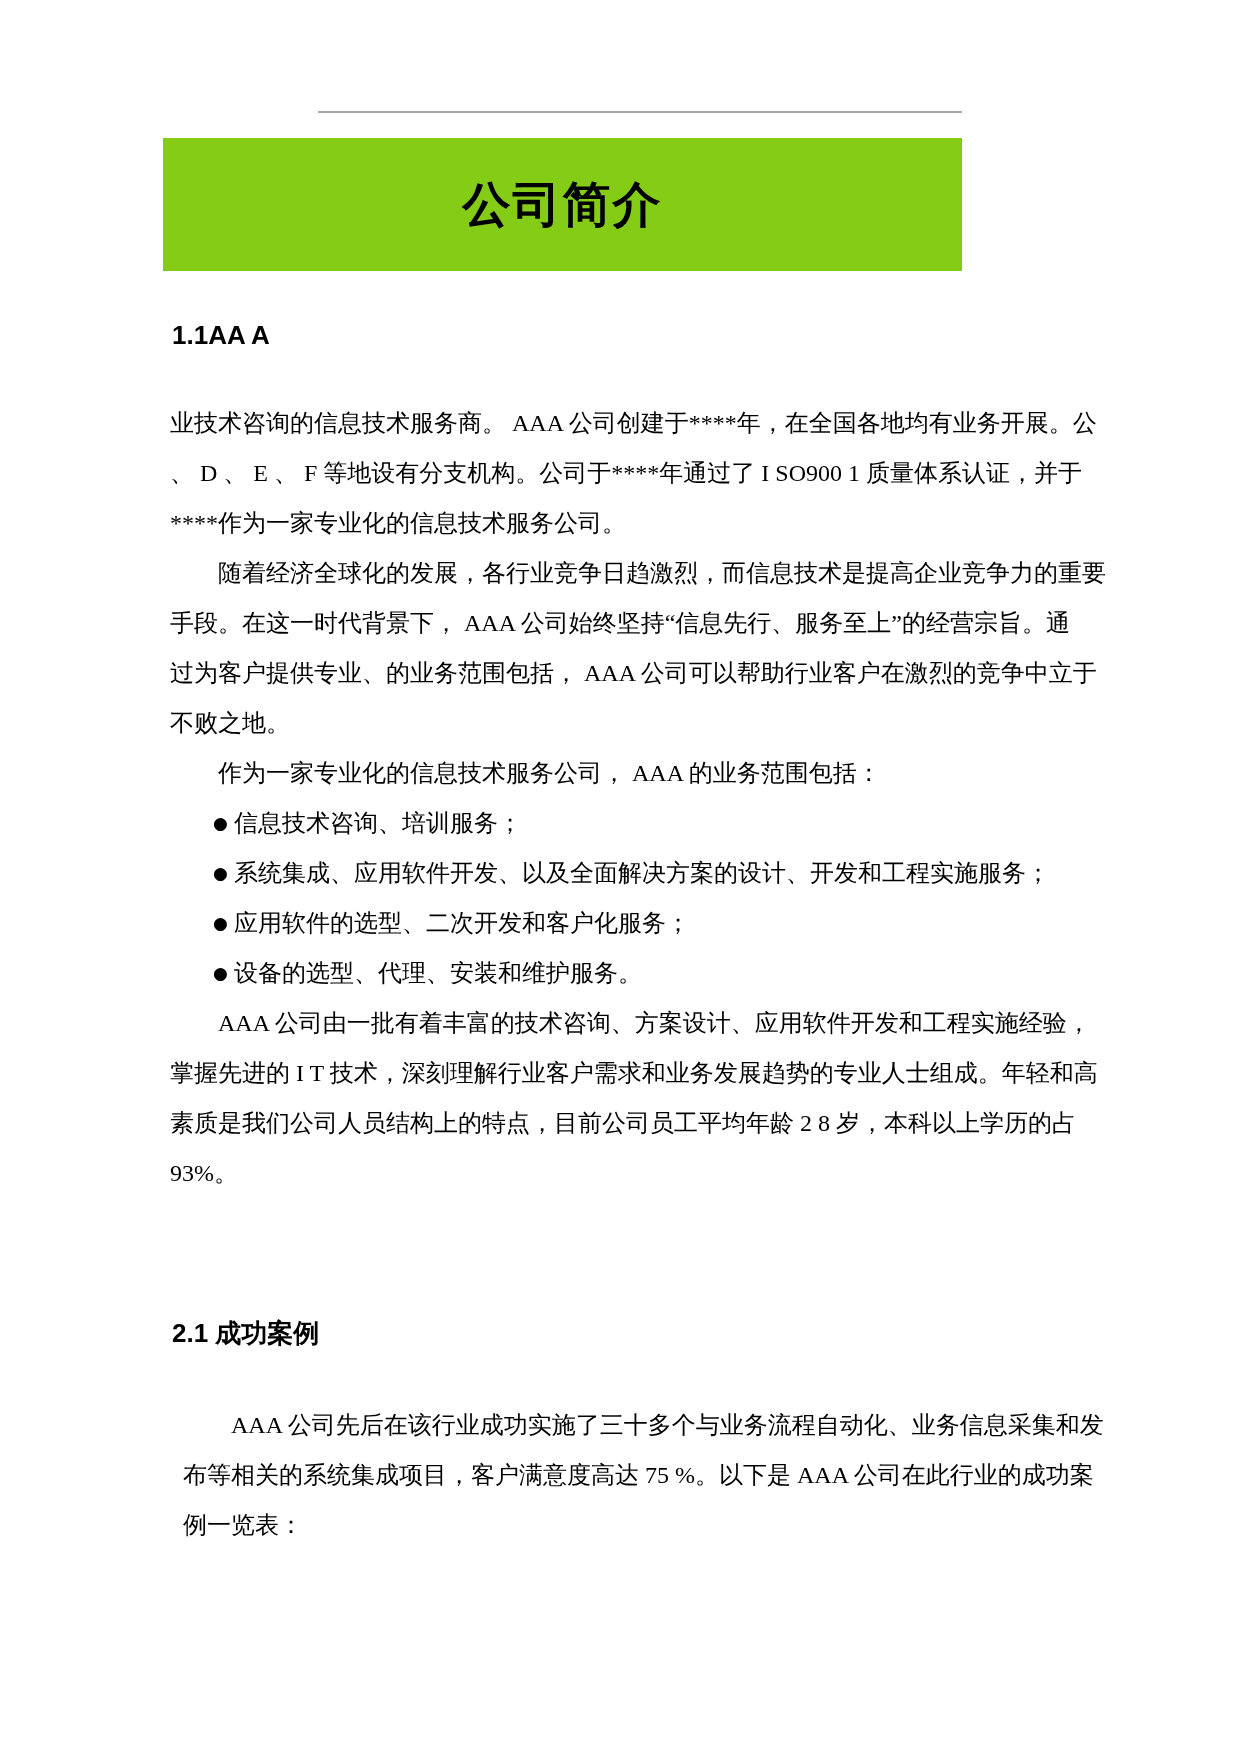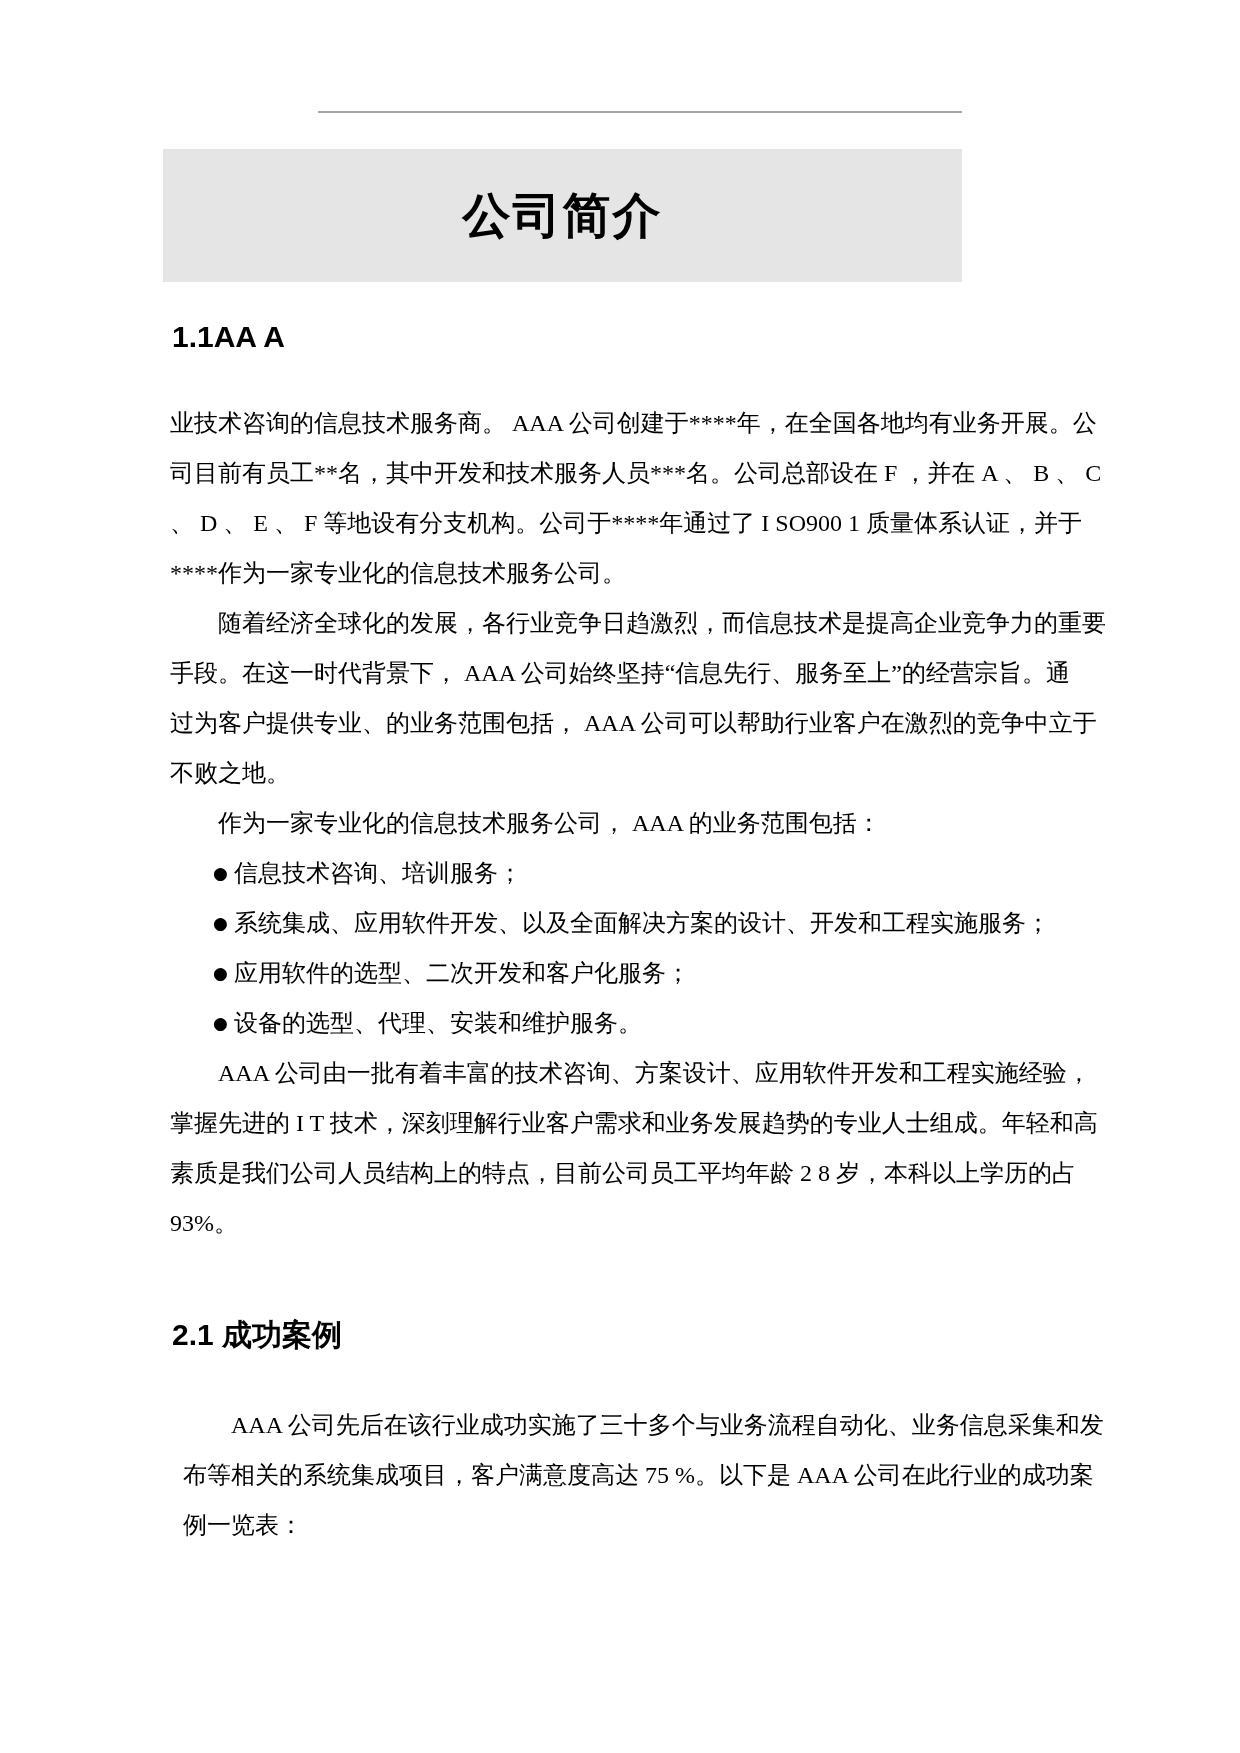--- a/index.html
+++ b/index.html
@@ -15,42 +15,42 @@
   .header-rule {
     position: absolute;
     top: 111px;
     left: 318px;
     width: 644px;
     height: 2px;
     background: #a6a6a6;
   }
   .title-banner {
     position: absolute;
-    top: 149px;
+    top: 138px;
     left: 163px;
     width: 799px;
     height: 133px;
-    background: #e5e5e5;
+    background: #84cc16;
     display: flex;
     align-items: center;
     justify-content: center;
   }
   .doc-title {
     font-family: "Liberation Sans", "DejaVu Sans", sans-serif;
     font-weight: bold;
     font-size: 48px;
     letter-spacing: 2px;
     color: #000000;
   }
   .section-heading {
     position: absolute;
     left: 172px;
     font-family: "Liberation Sans", "DejaVu Sans", sans-serif;
     font-weight: bold;
-    font-size: 30px;
+    font-size: 26px;
     line-height: 1;
     color: #000000;
     white-space: nowrap;
   }
   .heading-1 { top: 322px; }
   .heading-2 { top: 1320px; }
   .body-block {
     position: absolute;
     left: 170px;
     width: 892px;
@@ -91,21 +91,20 @@
   <div class="header-rule"></div>
 
   <div class="title-banner">
     <span class="doc-title">公司简介</span>
   </div>
 
   <div class="section-heading heading-1">1.1AA A</div>
 
   <div class="body-block block-1">
     <div class="line">业技术咨询的信息技术服务商。 AAA 公司创建于****年，在全国各地均有业务开展。公</div>
-    <div class="line">司目前有员工**名，其中开发和技术服务人员***名。公司总部设在 F ，并在 A 、 B 、 C</div>
     <div class="line">、 D 、 E 、 F 等地设有分支机构。公司于****年通过了 I SO900 1 质量体系认证，并于</div>
     <div class="line last">****作为一家专业化的信息技术服务公司。</div>
 
     <div class="line first">随着经济全球化的发展，各行业竞争日趋激烈，而信息技术是提高企业竞争力的重要</div>
     <div class="line">手段。在这一时代背景下， AAA 公司始终坚持“信息先行、服务至上”的经营宗旨。通</div>
     <div class="line">过为客户提供专业、的业务范围包括， AAA 公司可以帮助行业客户在激烈的竞争中立于</div>
     <div class="line last">不败之地。</div>
 
     <div class="line first last">作为一家专业化的信息技术服务公司， AAA 的业务范围包括：</div>
 

